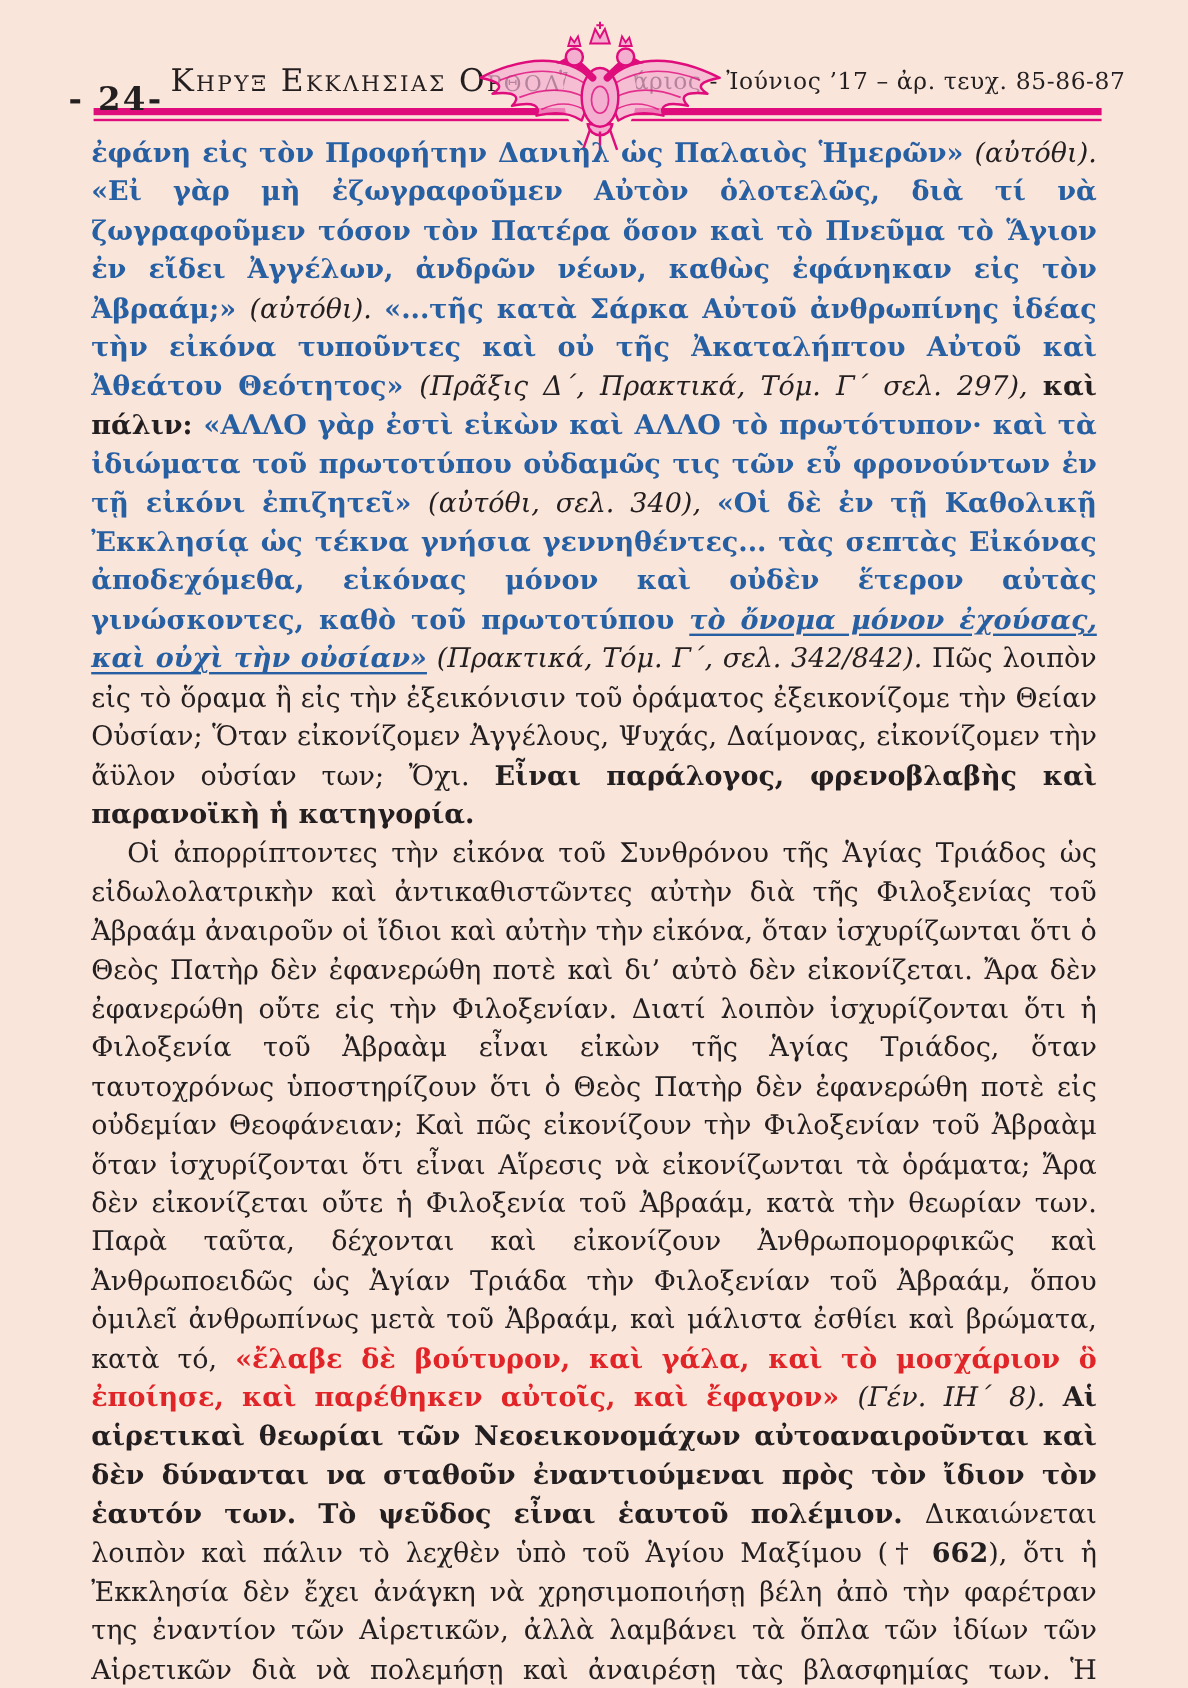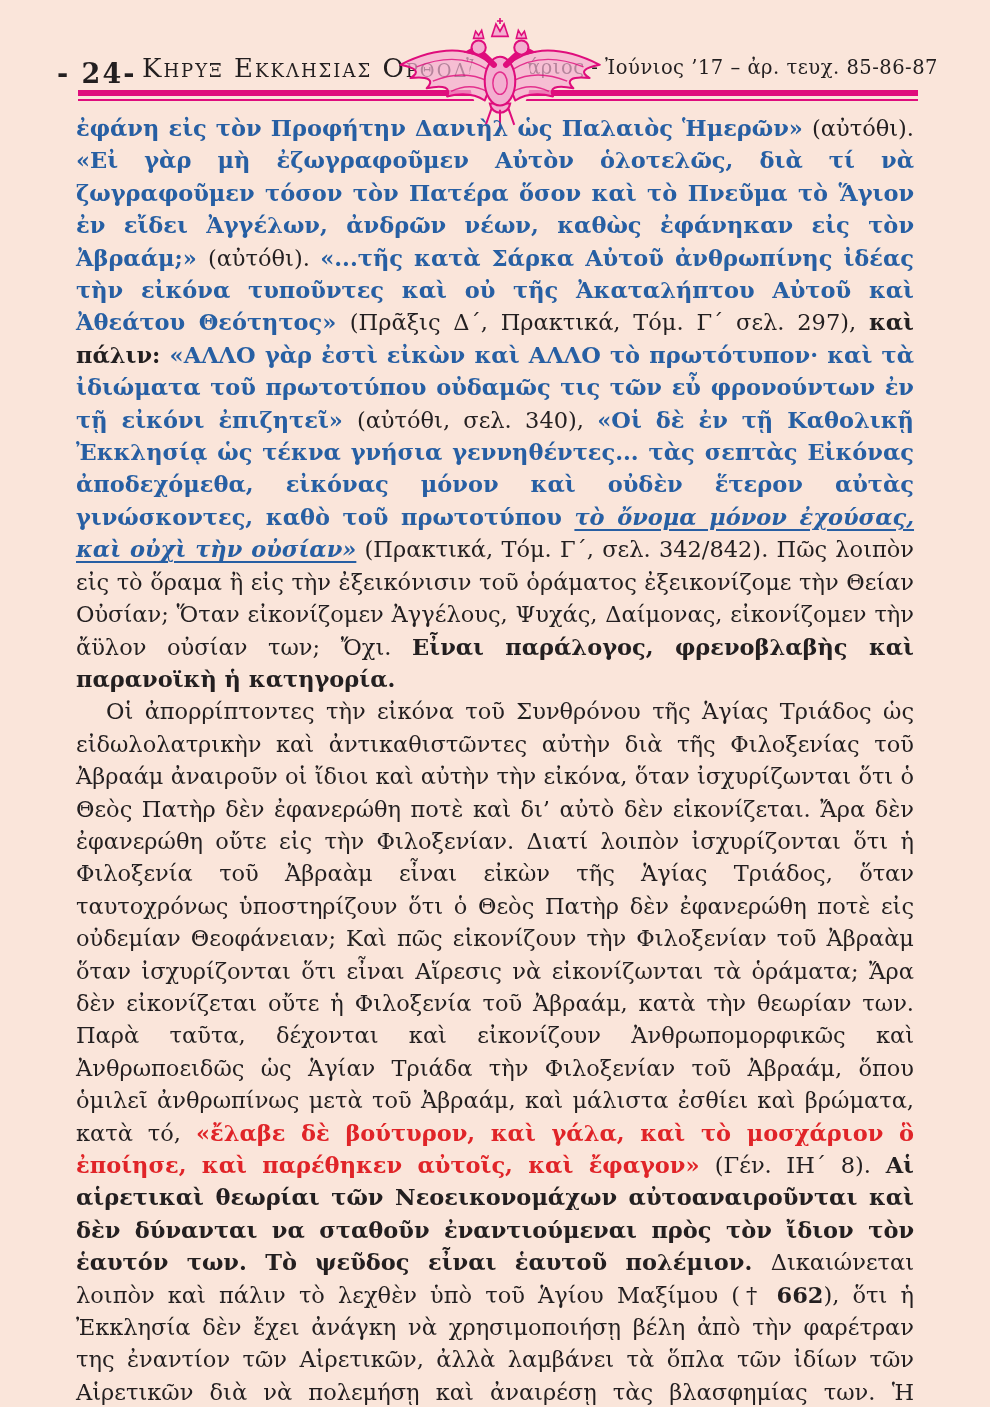--- a/index.html
+++ b/index.html
@@ -8,21 +8,21 @@
     position:relative;
     width:990px;height:1407px;
     margin:0 auto;
     background:var(--bg,#fae5da);
     overflow:hidden;
     color:var(--ink,#231f20);
   }
   
   .masthead{position:relative;height:104px;}
   .page-number{
-    position:absolute;left:57px;top:58px;
+    position:absolute;left:57px;top:68px;
     font-size:27px;font-weight:bold;letter-spacing:2px;white-space:nowrap;
   }
   .pub-title{
     position:absolute;left:142px;top:53px;
     font-variant:small-caps;font-size:26px;font-weight:500;
     letter-spacing:2px;white-space:nowrap;
   }
   .issue-info{
     position:absolute;right:52px;top:56px;
     font-size:19.5px;letter-spacing:.5px;white-space:nowrap;
@@ -38,21 +38,21 @@
     position:relative;
     margin:8px 76px 0 76px;
     font-size:22.5px;
     line-height:32.4px;
     text-align:justify;
     z-index:1;
   }
   .article p{margin:0;}
   .article p.indent{text-indent:30px;}
   .sg-n{}
-  .sg-i{}
+  .sg-i{font-style:italic;}
   .sg-b{font-weight:bold;}
   .sg-blue{color:var(--blue,#275fa3);font-weight:bold;}
   .sg-blueu{
     color:var(--blue,#275fa3);font-weight:bold;font-style:italic;
     text-decoration:underline;text-decoration-thickness:2px;text-underline-offset:4px;
   }
   .sg-red{color:var(--red,#e02428);font-weight:bold;}
 </style>
 </head>
 <body>

